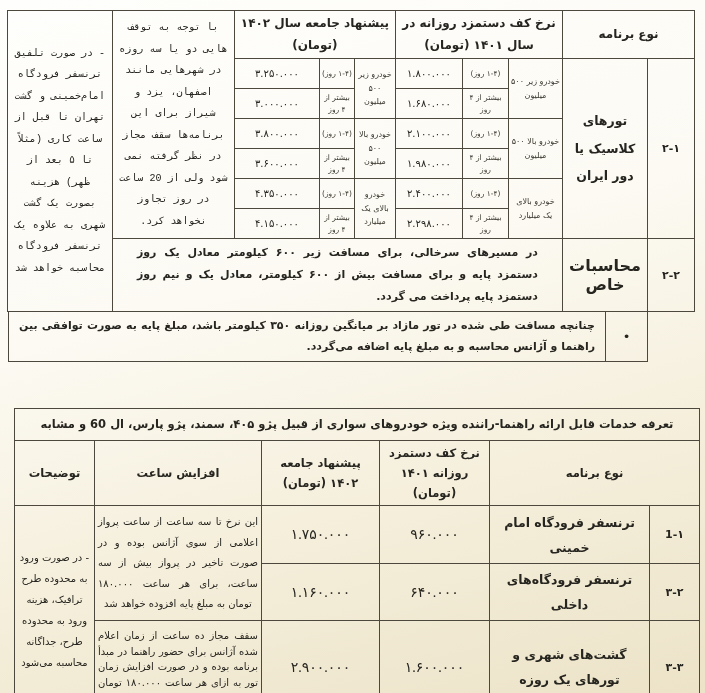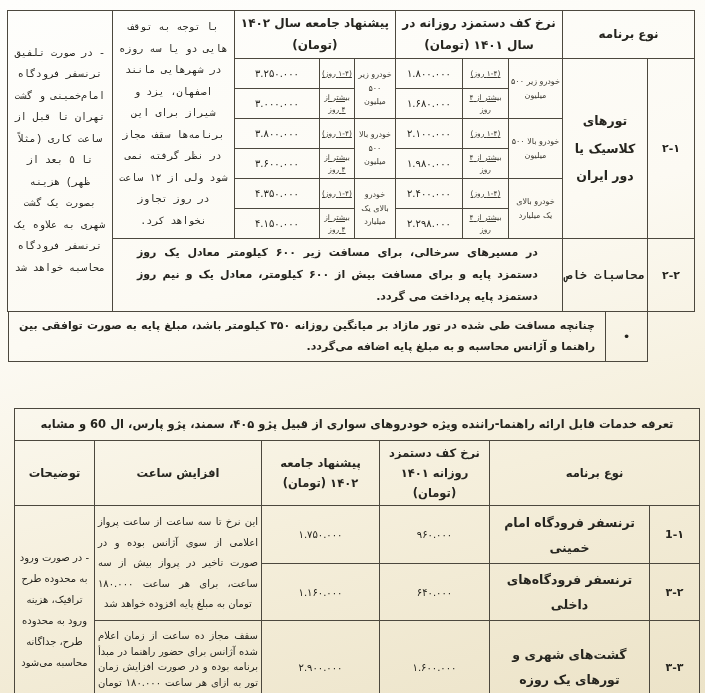--- a/index.html
+++ b/index.html
@@ -18,42 +18,42 @@
   #table-bottom { width: 685px; margin: 46px 5px 0 0; }
   td, th { border: 1px solid #4c483e; vertical-align: middle; text-align: center; padding: 1px 2px; }
   th { font-weight: bold; }
 
   
   .th-main { font-size: 12px; line-height: 1.8; height: 48px; }
   .cell-id { font-size: 11px; font-weight: bold; }
   .ltrnum { direction: ltr; unicode-bidi: isolate; text-align: center; }
   .cell-program { font-size: 12.5px; font-weight: bold; line-height: 2.2; }
   .cell-vehicle { font-size: 8px; line-height: 1.7; color: #3a382f; }
-  .cell-duration { font-size: 7.5px; line-height: 1.6; color: #3a382f; text-decoration: underline; }
+  .cell-duration { font-size: 7.5px; line-height: 1.6; color: #3a382f; }
   .cell-value { font-size: 10px; letter-spacing: .5px; white-space: nowrap; }
   .row-h { height: 30px; }
   .side-note { font-size: 10px; line-height: 2.15; padding: 4px 5px; font-family: Liberation Mono, monospace; }
-  .special-label { font-size: 12px; font-weight: bold; font-family: Liberation Mono, monospace; }
+  .special-label { font-size: 16px; font-weight: bold; }
   .special-text { font-size: 11px; font-weight: bold; line-height: 2.0; text-align: justify; text-align-last: right; padding: 3px 24px; }
   .special-row { height: 56px; }
 
   
   .footnote { width: 640px; margin-right: 47px; display: flex; flex-direction: row;
     border: 1px solid #4c483e; border-top: none; min-height: 46px; }
   .footnote .bullet-cell { width: 42px; border-left: 1px solid #4c483e; display: flex; align-items: center; justify-content: center; font-size: 13px; flex: none; }
   .footnote .fn-text { flex: 1; font-size: 11px; font-weight: bold; line-height: 1.95; padding: 3px 10px; text-align: justify; text-align-last: right; align-self: center; }
 
   
   .title-row th { font-size: 11.5px; height: 32px; letter-spacing: 0; }
   .th-b { font-size: 11.5px; line-height: 1.75; height: 60px; padding: 2px 4px; }
   .b-row1 { height: 58px; }
   .b-row2 { height: 57px; }
   .b-row3 { height: 93px; }
   .b-program { font-size: 12.5px; font-weight: bold; line-height: 2; }
-  .b-value { font-size: 10px; letter-spacing: .5px; white-space: nowrap; }
+  .b-value { font-size: 14px; letter-spacing: .5px; white-space: nowrap; font-family: Liberation Serif, serif; }
   .hours-note { font-size: 10px; line-height: 2.05; padding: 3px 3px; text-align: justify; text-align-last: center; }
   .hours-note.tight { line-height: 1.58; }
   .desc-note { font-size: 10px; line-height: 2.1; padding: 3px 4px; }
 </style>
 </head>
 <body>
 
 <div class="wrap">
   <table id="table-top">
     <colgroup>
@@ -66,21 +66,21 @@
         <col style="width:35px">
         <col style="width:85px">
       <col style="width:122px">
         <col style="width:105px">
     </colgroup>
     <tbody>
         <tr>
       <th class="th-main" colspan="2">نوع برنامه</th>
       <th class="th-main" colspan="3">نرخ کف دستمزد روزانه در سال ۱۴۰۱ (تومان)</th>
       <th class="th-main" colspan="3">پیشنهاد جامعه سال ۱۴۰۲ (تومان)</th>
-      <td class="side-note" rowspan="7">با توجه به توقف هایی دو یا سه روزه در شهرهایی مانند اصفهان، یزد و شیراز برای این برنامه‌ها سقف مجاز در نظر گرفته نمی شود ولی از ۱۲ ساعت در روز تجاوز نخواهد کرد.</td>
+      <td class="side-note" rowspan="7">با توجه به توقف هایی دو یا سه روزه در شهرهایی مانند اصفهان، یزد و شیراز برای این برنامه‌ها سقف مجاز در نظر گرفته نمی شود ولی از 20 ساعت در روز تجاوز نخواهد کرد.</td>
       <td class="side-note" rowspan="8">- در صورت تلفیق ترنسفر فرودگاه امام‌خمینی و گشت تهران تا قبل از ساعت کاری (مثلاً تا ۵ بعد از ظهر) هزینه بصورت یک گشت شهری به علاوه یک ترنسفر فرودگاه محاسبه خواهد شد</td>
     </tr>
     <tr class="row-h">
       <td class="cell-id" rowspan="6"><span class="ltrnum">۲-۱</span></td>
       <td class="cell-program" rowspan="6">تورهای کلاسیک یا دور ایران</td>
       <td class="cell-vehicle" rowspan="2">خودرو زیر ۵۰۰ میلیون</td>
       <td class="cell-duration">(۱-۴ روز)</td>
       <td class="cell-value">۱.۸۰۰.۰۰۰</td>
       <td class="cell-vehicle" rowspan="2">خودرو زیر ۵۰۰ میلیون</td>
       <td class="cell-duration">(۱-۴ روز)</td>

